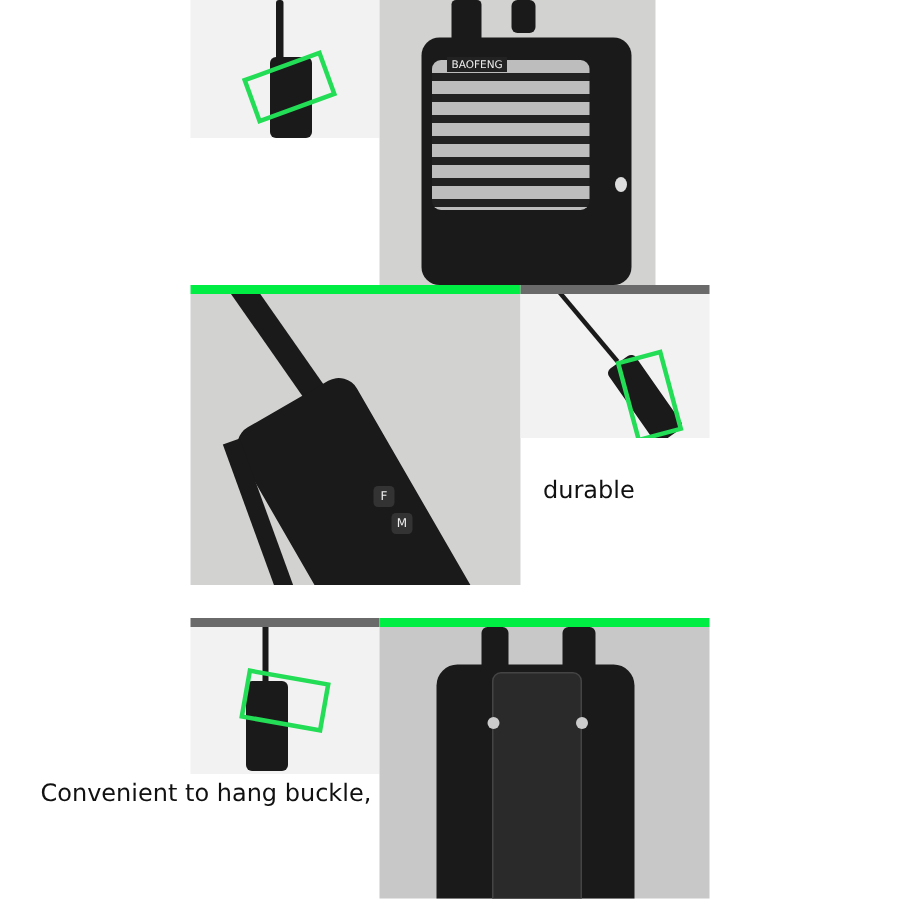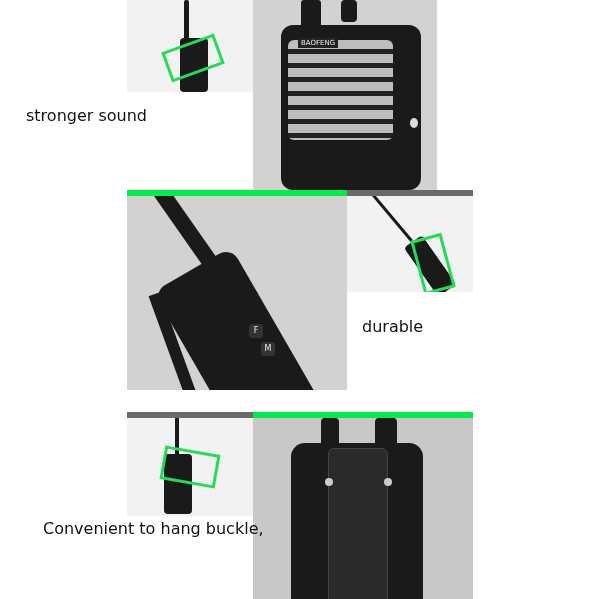--- a/index.html
+++ b/index.html
@@ -27,21 +27,20 @@
 <div class="abs panel-gray" style="left:253px; top:0; width:184px; height:190px;">
   <div class="abs radio-dark" style="left:48px; top:0; width:20px; height:35px; border-radius:3px;"></div>
   <div class="abs radio-dark" style="left:88px; top:0; width:16px; height:22px; border-radius:4px;"></div>
   <div class="abs radio-dark" style="left:28px; top:25px; width:140px; height:165px; border-radius:12px;"></div>
   <div class="abs" style="left:35px; top:40px; width:105px; height:100px; background:repeating-linear-gradient(180deg,#bdbdbd 0 9px,#222 9px 14px); border-radius:6px;"></div>
   <div class="abs" style="left:45px; top:38px; font-size:7px; color:#eee; background:#222; padding:1px 3px;">BAOFENG</div>
   <div class="abs" style="left:157px; top:118px; width:8px; height:10px; background:#ddd; border-radius:50%;"></div>
 </div>
 
 <div class="caption" style="left:26px; top:102px;">
-  <span>stronger sound</span>
 </div>
 
 <div class="abs bar-green" style="left:127px; top:190px; width:220px; height:6px;"></div>
 <div class="abs bar-dark" style="left:347px; top:190px; width:126px; height:6px;"></div>
 
 <div class="abs panel-gray" style="left:127px; top:196px; width:220px; height:194px; overflow:hidden;">
   <div class="abs radio-dark" style="left:20px; top:-10px; width:16px; height:110px; transform:rotate(-35deg); transform-origin:top left;"></div>
   <div class="abs radio-dark" style="left:70px; top:60px; width:90px; height:200px; border-radius:14px; transform:rotate(-30deg);"></div>
   <div class="abs" style="left:122px; top:128px; width:14px; height:14px; color:#eee; font-size:8px; text-align:center; line-height:14px; background:#333; border-radius:3px;">F</div>
   <div class="abs" style="left:134px; top:146px; width:14px; height:14px; color:#eee; font-size:8px; text-align:center; line-height:14px; background:#333; border-radius:3px;">M</div>
@@ -69,15 +68,15 @@
 
 <div class="abs panel-gray2" style="left:253px; top:418px; width:220px; height:181px; overflow:hidden;">
   <div class="abs radio-dark" style="left:68px; top:0; width:18px; height:30px; border-radius:4px;"></div>
   <div class="abs radio-dark" style="left:122px; top:0; width:22px; height:30px; border-radius:4px;"></div>
   <div class="abs radio-dark" style="left:38px; top:25px; width:132px; height:170px; border-radius:14px;"></div>
   <div class="abs" style="left:75px; top:30px; width:60px; height:160px; background:#2a2a2a; border-radius:6px; border:1px solid #444;"></div>
   <div class="abs" style="left:72px; top:60px; width:8px; height:8px; background:#ccc; border-radius:50%;"></div>
   <div class="abs" style="left:131px; top:60px; width:8px; height:8px; background:#ccc; border-radius:50%;"></div>
 </div>
 
-<div class="caption" style="left:43px; top:515px;">
+<div class="caption" style="left:27px; top:515px;">
   <span>Convenient to hang buckle,</span>
 </div>
 
 </body></html>

